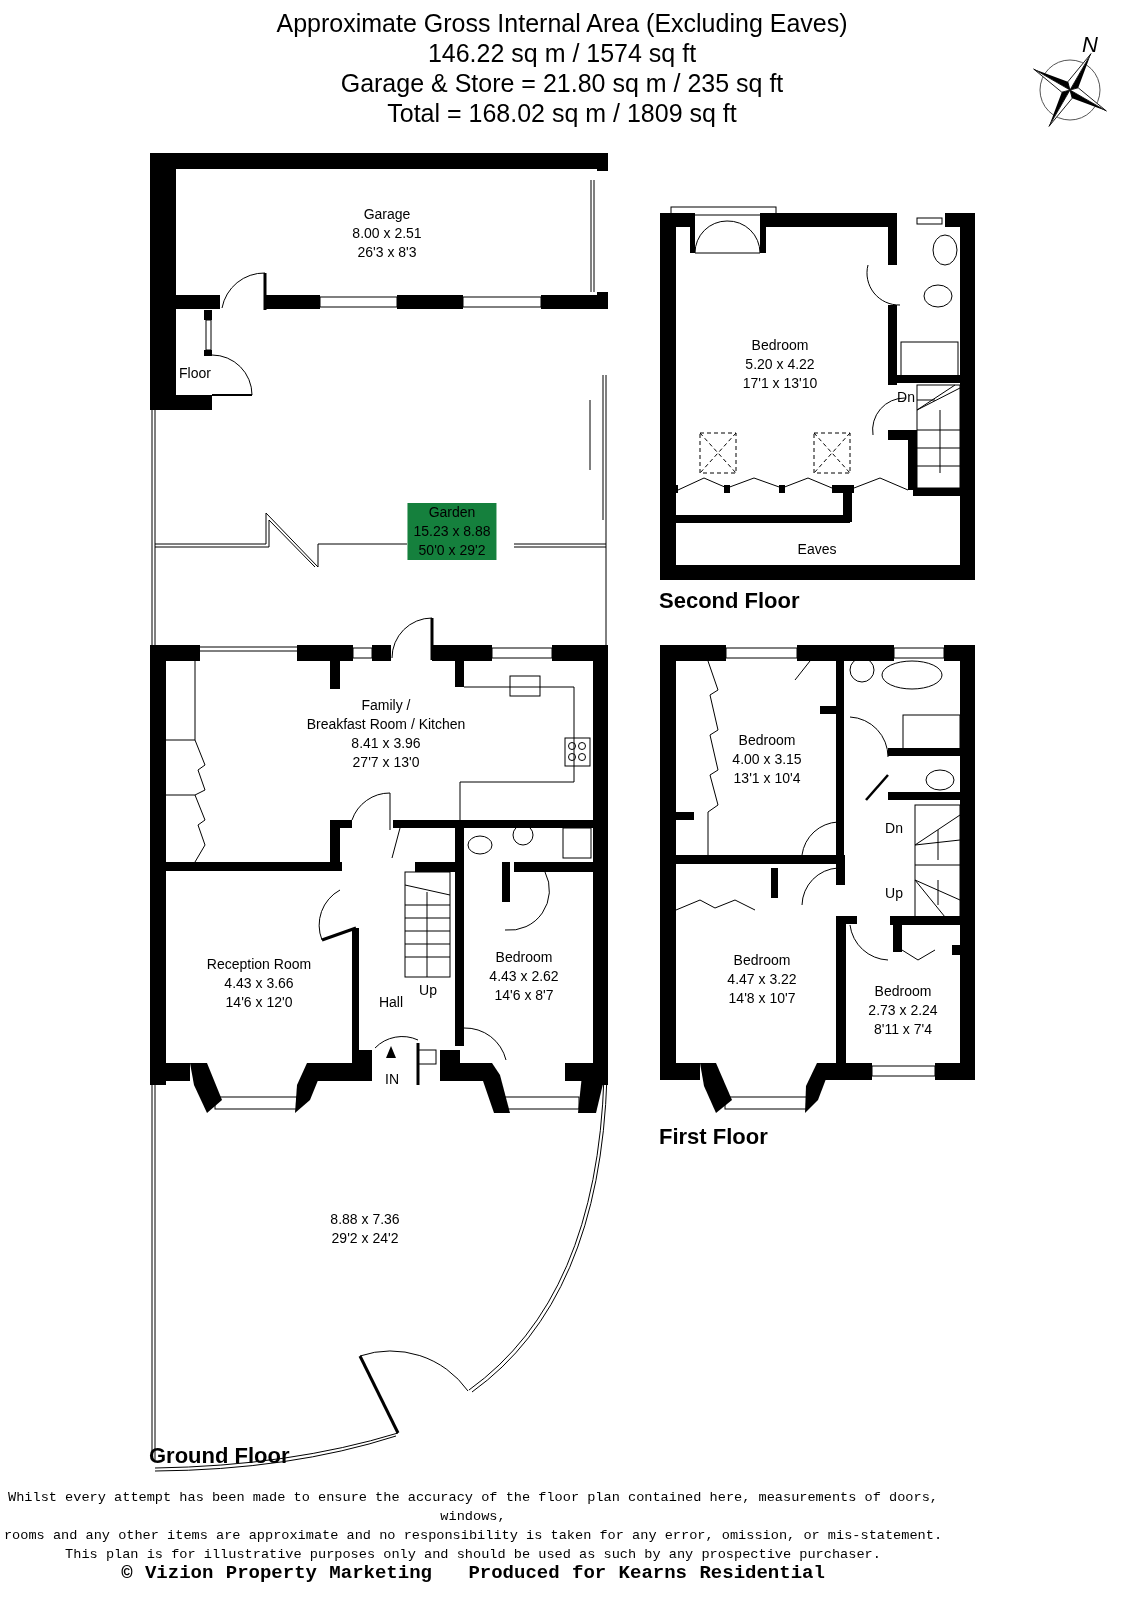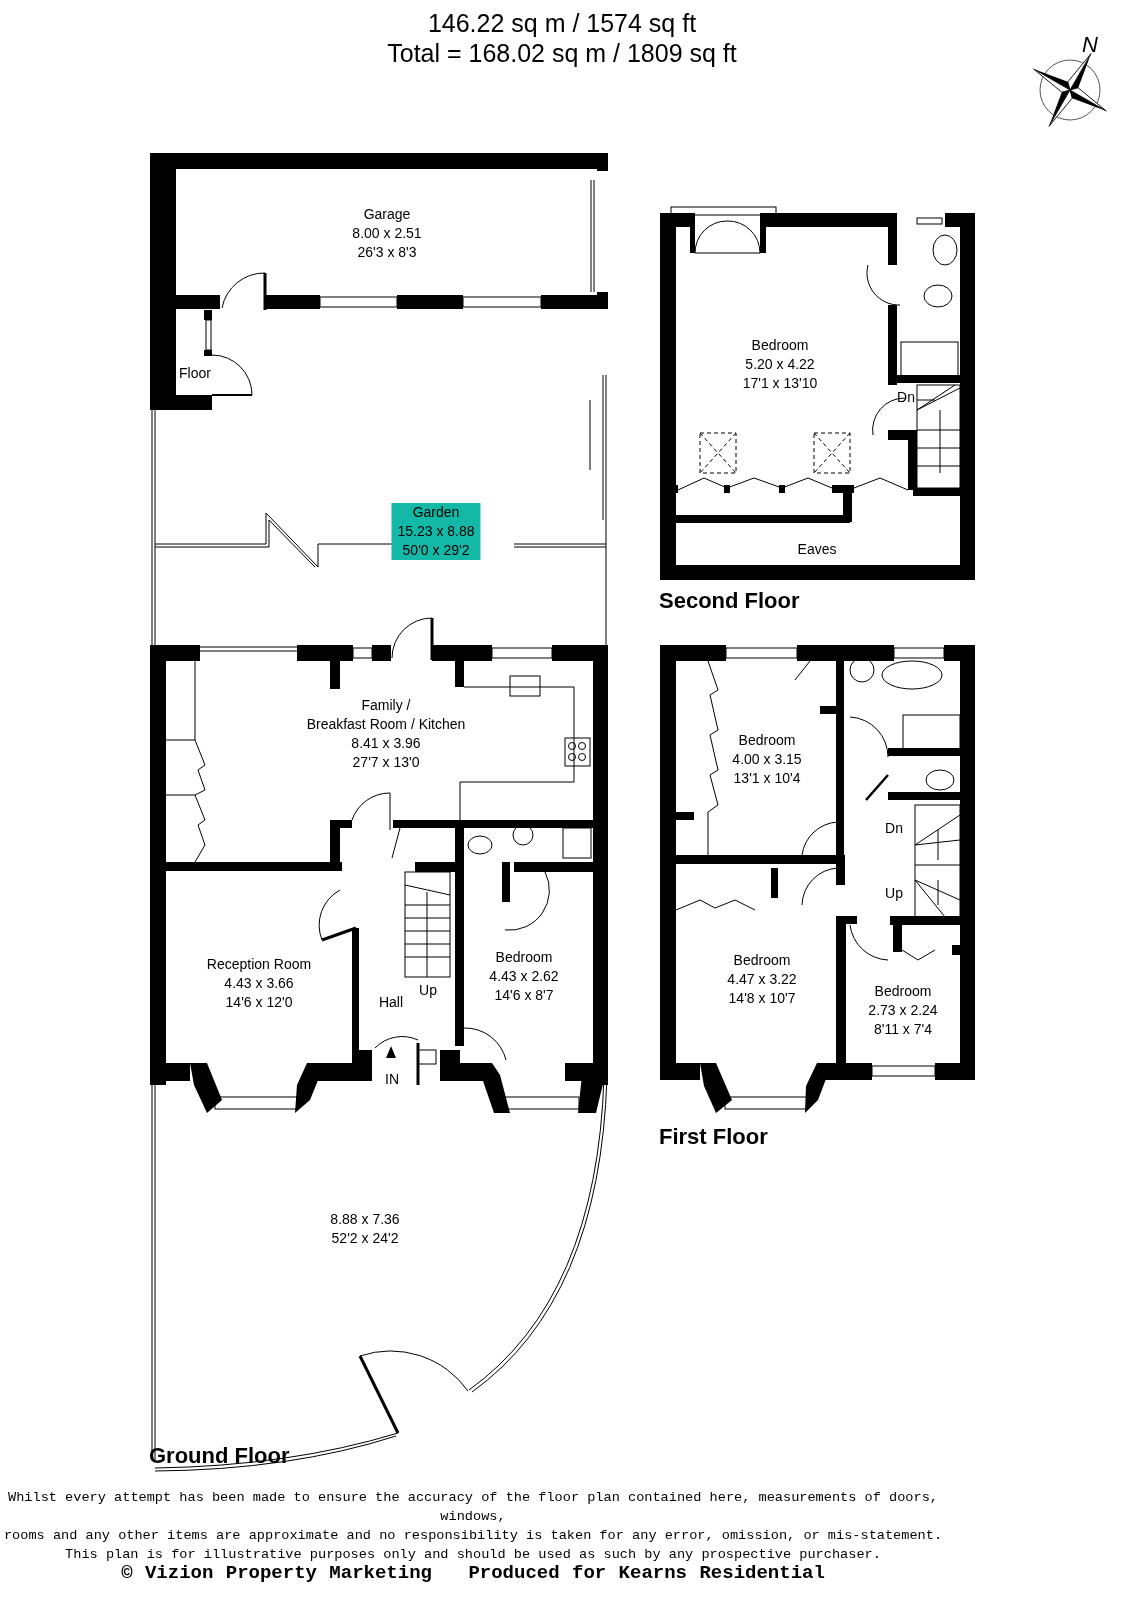--- a/index.html
+++ b/index.html
@@ -16,21 +16,23 @@
   .footer { position: absolute; left: 0; top: 1488px; width: 946px; text-align: center;
             font-size: 13.6px; line-height: 19px; font-family: Liberation Mono, monospace; }
   .footer .credits { font-weight: bold; font-size: 19px; word-spacing: 1px; }
   .footer .credits span + span { margin-left: 24px; }
   .compass { position: absolute; left: 1030px; top: 30px; width: 100px; height: 100px; }
 </style>
 </head>
 <body>
 
 <div class="header">
+  <div>Approximate Gross Internal Area (Excluding Eaves)</div>
   <div>146.22 sq m / 1574 sq ft</div>
+  <div>Garage &amp; Store = 21.80 sq m / 235 sq ft</div>
   <div>Total = 168.02 sq m / 1809 sq ft</div>
 </div>
 
 <div class="compass">
   <svg width="100" height="100" viewBox="0 0 100 100">
     <circle cx="40" cy="60" r="30" fill="none" stroke="#555" stroke-width="1"></circle>
     <g transform="rotate(30 40 60)">
       <polygon points="40,18 46,54 40,60" fill="#000"></polygon>
       <polygon points="40,18 34,54 40,60" fill="#fff" stroke="#000" stroke-width="0.8"></polygon>
       <polygon points="40,102 34,66 40,60" fill="#000"></polygon>
@@ -291,21 +293,21 @@
   </g>
 </svg>
 
 <div class="room-label" style="left:387px; top:205px;">
   <div>Garage</div>
   <div>8.00 x 2.51</div>
   <div>26'3 x 8'3</div>
 </div>
 <div class="small-label" style="left:195px; top:365px;">Floor</div>
 
-<div class="room-label" style="left:436px; top:503px; background:#14b8a6; padding:0 6px;">
+<div class="room-label" style="left:452px; top:503px; background:#15803d; padding:0 6px;">
   <div>Garden</div>
   <div>15.23 x 8.88</div>
   <div>50'0 x 29'2</div>
 </div>
 
 <div class="room-label" style="left:386px; top:696px;">
   <div>Family /</div>
   <div>Breakfast Room / Kitchen</div>
   <div>8.41 x 3.96</div>
   <div>27'7 x 13'0</div>
@@ -323,21 +325,21 @@
   <div>14'6 x 8'7</div>
 </div>
 
 <div class="small-label" style="left:428px; top:982px;">Up</div>
 <div class="small-label" style="left:391px; top:994px;">Hall</div>
 <div style="position:absolute; left:386px; top:1046px; width:0; height:0; border-left:5px solid transparent; border-right:5px solid transparent; border-bottom:12px solid #000;"></div>
 <div class="small-label" style="left:392px; top:1071px;">IN</div>
 
 <div class="room-label" style="left:365px; top:1210px;">
   <div>8.88 x 7.36</div>
-  <div>52'2 x 24'2</div>
+  <div>29'2 x 24'2</div>
 </div>
 
 <div class="floor-title" style="left:149px; top:1443px;">Ground Floor</div>
 
 <div class="room-label" style="left:780px; top:336px;">
   <div>Bedroom</div>
   <div>5.20 x 4.22</div>
   <div>17'1 x 13'10</div>
 </div>
 <div class="small-label" style="left:906px; top:389px;">Dn</div>

